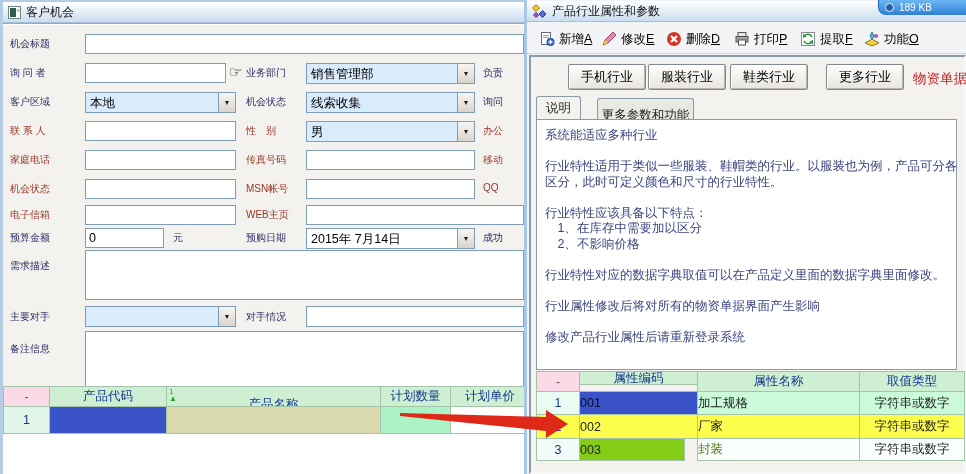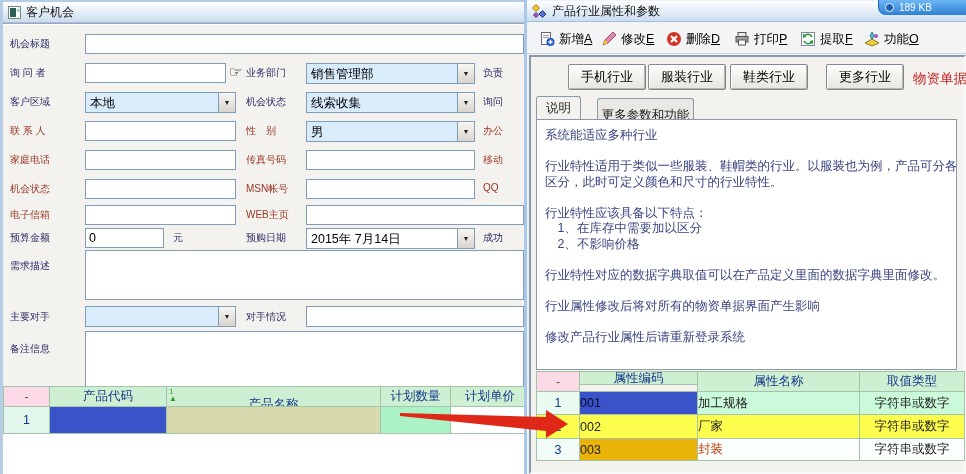--- a/index.html
+++ b/index.html
@@ -276,22 +276,22 @@
       <div class="cell left" style="left:48px;top:334px;width:119px;height:24px;background:#3A53C8;color:#0A0A28">001</div>
       <div class="cell left" style="left:166px;top:334px;width:163px;height:24px;background:#CBFADB;color:#222">加工规格</div>
       <div class="cell" style="left:328px;top:334px;width:106px;height:24px;background:#CBFADB;color:#222">字符串或数字</div>
 
       <div class="cell" style="left:5px;top:357px;width:44px;height:25px;background:#FDFD4D">2</div>
       <div class="cell left" style="left:48px;top:357px;width:119px;height:25px;background:#FDFD4D;color:#222">002</div>
       <div class="cell left" style="left:166px;top:357px;width:163px;height:25px;background:#FDFD4D;color:#222">厂家</div>
       <div class="cell" style="left:328px;top:357px;width:106px;height:25px;background:#FDFD4D;color:#222">字符串或数字</div>
 
       <div class="cell" style="left:5px;top:381px;width:44px;height:23px;background:#F2FBF8">3</div>
-      <div class="cell left" style="left:48px;top:381px;width:119px;height:23px;background:#eab308;color:#222">003</div>
-      <div class="cell left" style="left:166px;top:381px;width:163px;height:23px;background:#FBFFFE;color:#c2410c">封装</div>
+      <div class="cell left" style="left:48px;top:381px;width:106px;height:23px;background:#84cc16;color:#222">003</div>
+      <div class="cell left" style="left:166px;top:381px;width:163px;height:23px;background:#FBFFFE;color:#4d7c0f">封装</div>
       <div class="cell" style="left:328px;top:381px;width:106px;height:23px;background:#FBFFFE;color:#222">字符串或数字</div>
     </div>
   </section>
 
   <svg id="arrow" width="966" height="474">
     <polygon points="400,413 546,417 546,410 568,424 546,438 546,431 400,416" fill="#E02818"></polygon>
   </svg>
 
   <div id="net">
     <span class="dot"></span>

